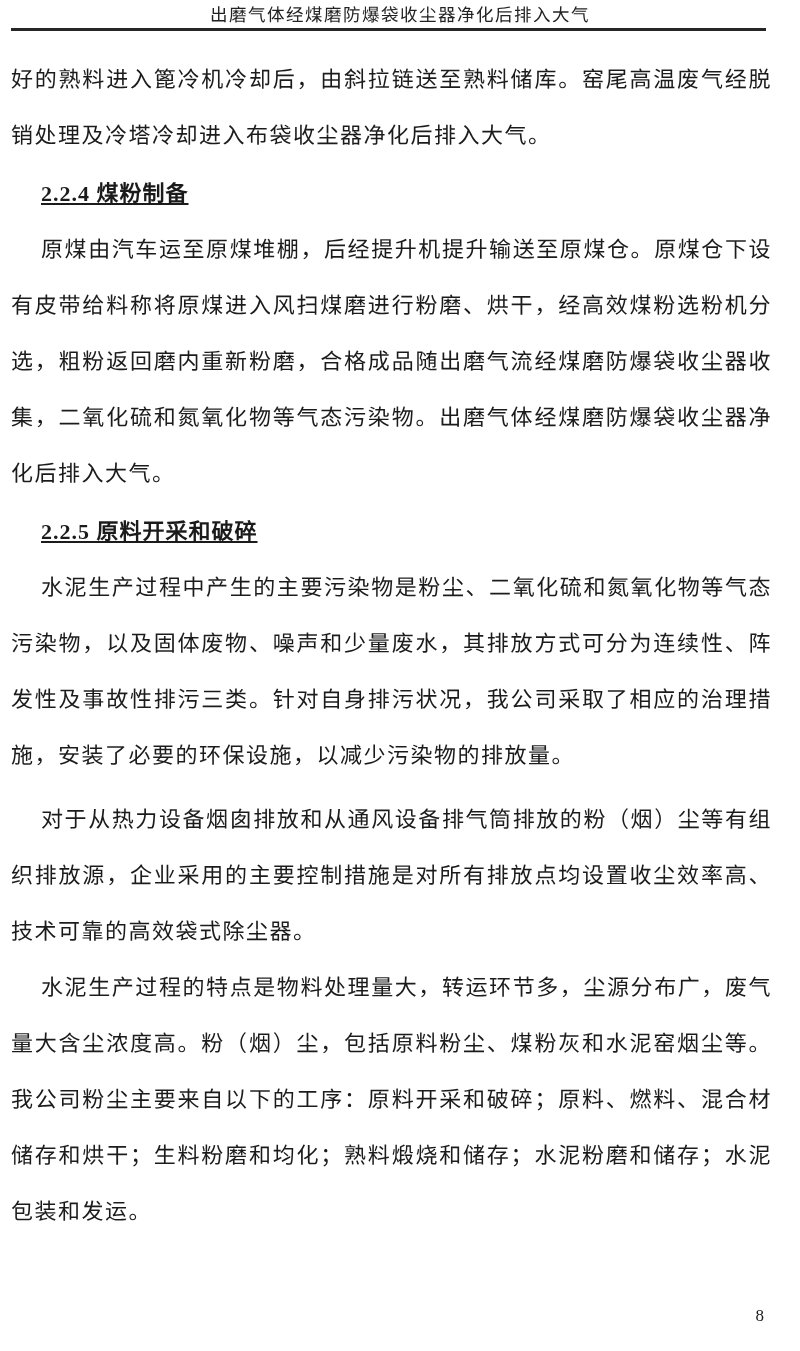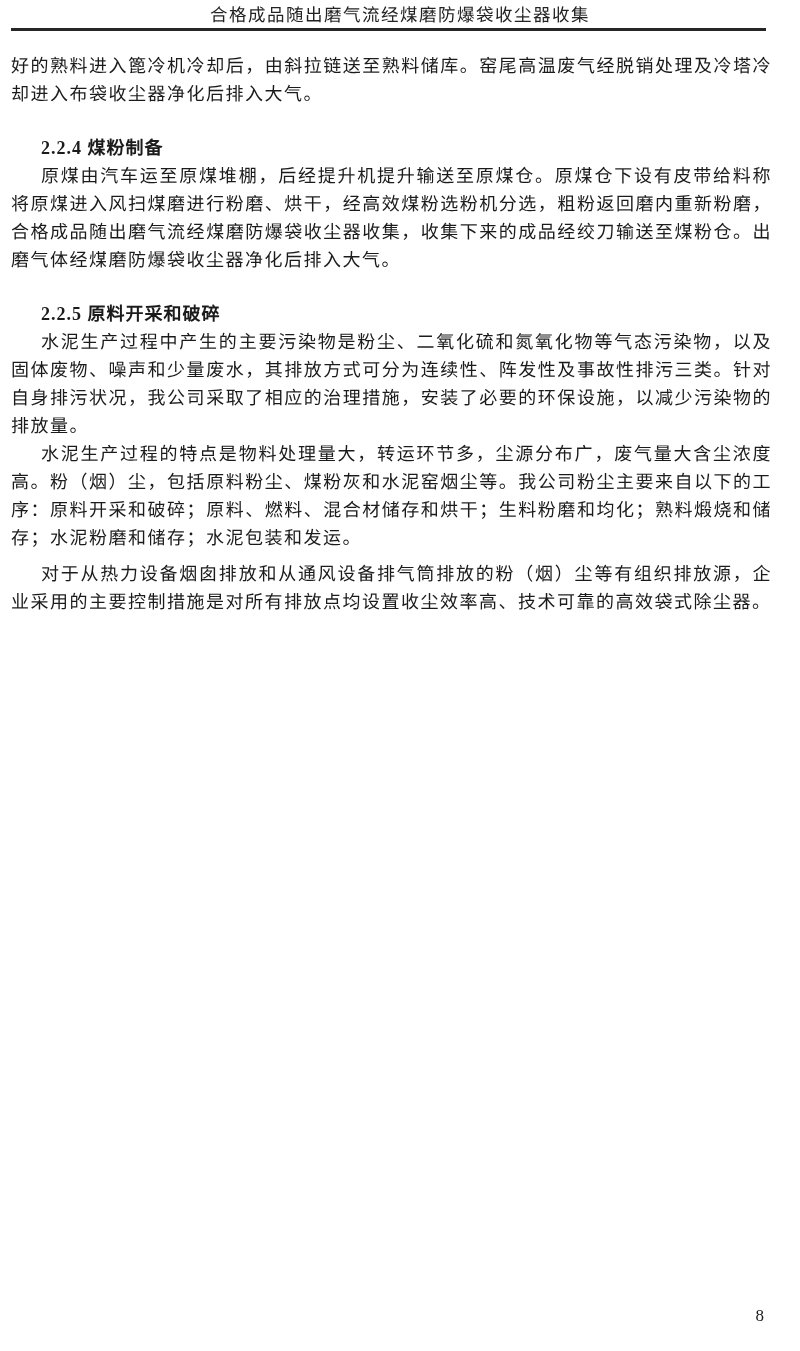--- a/index.html
+++ b/index.html
@@ -22,70 +22,71 @@
     color: #222;
     white-space: nowrap;
   }
   .header-rule {
     height: 3px;
     background: #262626;
     margin: 2px 34px 0 11px;
   }
   .content {
     margin: 21px 28px 0 11px;
-    font-size: 18px;
-    line-height: 28px;
+    font-size: 22px;
+    line-height: 56px;
     letter-spacing: 1.5px;
     text-align: justify;
     color: #1b1b1b;
   }
   .para { text-indent: 30px; margin-top: 8px; }
   .para.flush { text-indent: 0; margin-top: 0; }
   .para.after-heading { margin-top: 0; }
   .heading {
     font-weight: bold;
     text-indent: 30px;
-    margin-top: 26px;
+    margin-top: 2px;
     letter-spacing: 1px;
+    text-decoration: underline;
   }
   .page-number {
     position: absolute;
     top: 1306px;
     right: 36px;
     font-size: 17px;
     line-height: 20px;
     color: #1b1b1b;
   }
 </style>
 </head>
 <body>
 
 <div class="page">
 
-  <div class="page-header">合格成品随出磨气流经煤磨防爆袋收尘器收集</div>
+  <div class="page-header">出磨气体经煤磨防爆袋收尘器净化后排入大气</div>
 
   <div class="header-rule"></div>
 
   <div class="content">
 
     <p class="para flush">好的熟料进入篦冷机冷却后，由斜拉链送至熟料储库。窑尾高温废气经脱销处理及冷塔冷却进入布袋收尘器净化后排入大气。</p>
 
     <p class="heading">2.2.4 煤粉制备</p>
 
-    <p class="para after-heading">原煤由汽车运至原煤堆棚，后经提升机提升输送至原煤仓。原煤仓下设有皮带给料称将原煤进入风扫煤磨进行粉磨、烘干，经高效煤粉选粉机分选，粗粉返回磨内重新粉磨，合格成品随出磨气流经煤磨防爆袋收尘器收集，收集下来的成品经绞刀输送至煤粉仓。出磨气体经煤磨防爆袋收尘器净化后排入大气。</p>
+    <p class="para after-heading">原煤由汽车运至原煤堆棚，后经提升机提升输送至原煤仓。原煤仓下设有皮带给料称将原煤进入风扫煤磨进行粉磨、烘干，经高效煤粉选粉机分选，粗粉返回磨内重新粉磨，合格成品随出磨气流经煤磨防爆袋收尘器收集，二氧化硫和氮氧化物等气态污染物。出磨气体经煤磨防爆袋收尘器净化后排入大气。</p>
 
     <p class="heading">2.2.5 原料开采和破碎</p>
 
 
 
     <p class="para after-heading">水泥生产过程中产生的主要污染物是粉尘、二氧化硫和氮氧化物等气态污染物，以及固体废物、噪声和少量废水，其排放方式可分为连续性、阵发性及事故性排污三类。针对自身排污状况，我公司采取了相应的治理措施，安装了必要的环保设施，以减少污染物的排放量。</p>
 
 
+    <p class="para">对于从热力设备烟囱排放和从通风设备排气筒排放的粉（烟）尘等有组织排放源，企业采用的主要控制措施是对所有排放点均设置收尘效率高、技术可靠的高效袋式除尘器。</p>
+
     <p class="para after-heading">水泥生产过程的特点是物料处理量大，转运环节多，尘源分布广，废气量大含尘浓度高。粉（烟）尘，包括原料粉尘、煤粉灰和水泥窑烟尘等。我公司粉尘主要来自以下的工序：原料开采和破碎；原料、燃料、混合材储存和烘干；生料粉磨和均化；熟料煅烧和储存；水泥粉磨和储存；水泥包装和发运。</p>
-
-    <p class="para">对于从热力设备烟囱排放和从通风设备排气筒排放的粉（烟）尘等有组织排放源，企业采用的主要控制措施是对所有排放点均设置收尘效率高、技术可靠的高效袋式除尘器。</p>
 
 
   </div>
 
   <div class="page-number">8</div>
 
 </div>
 
 </body></html>

